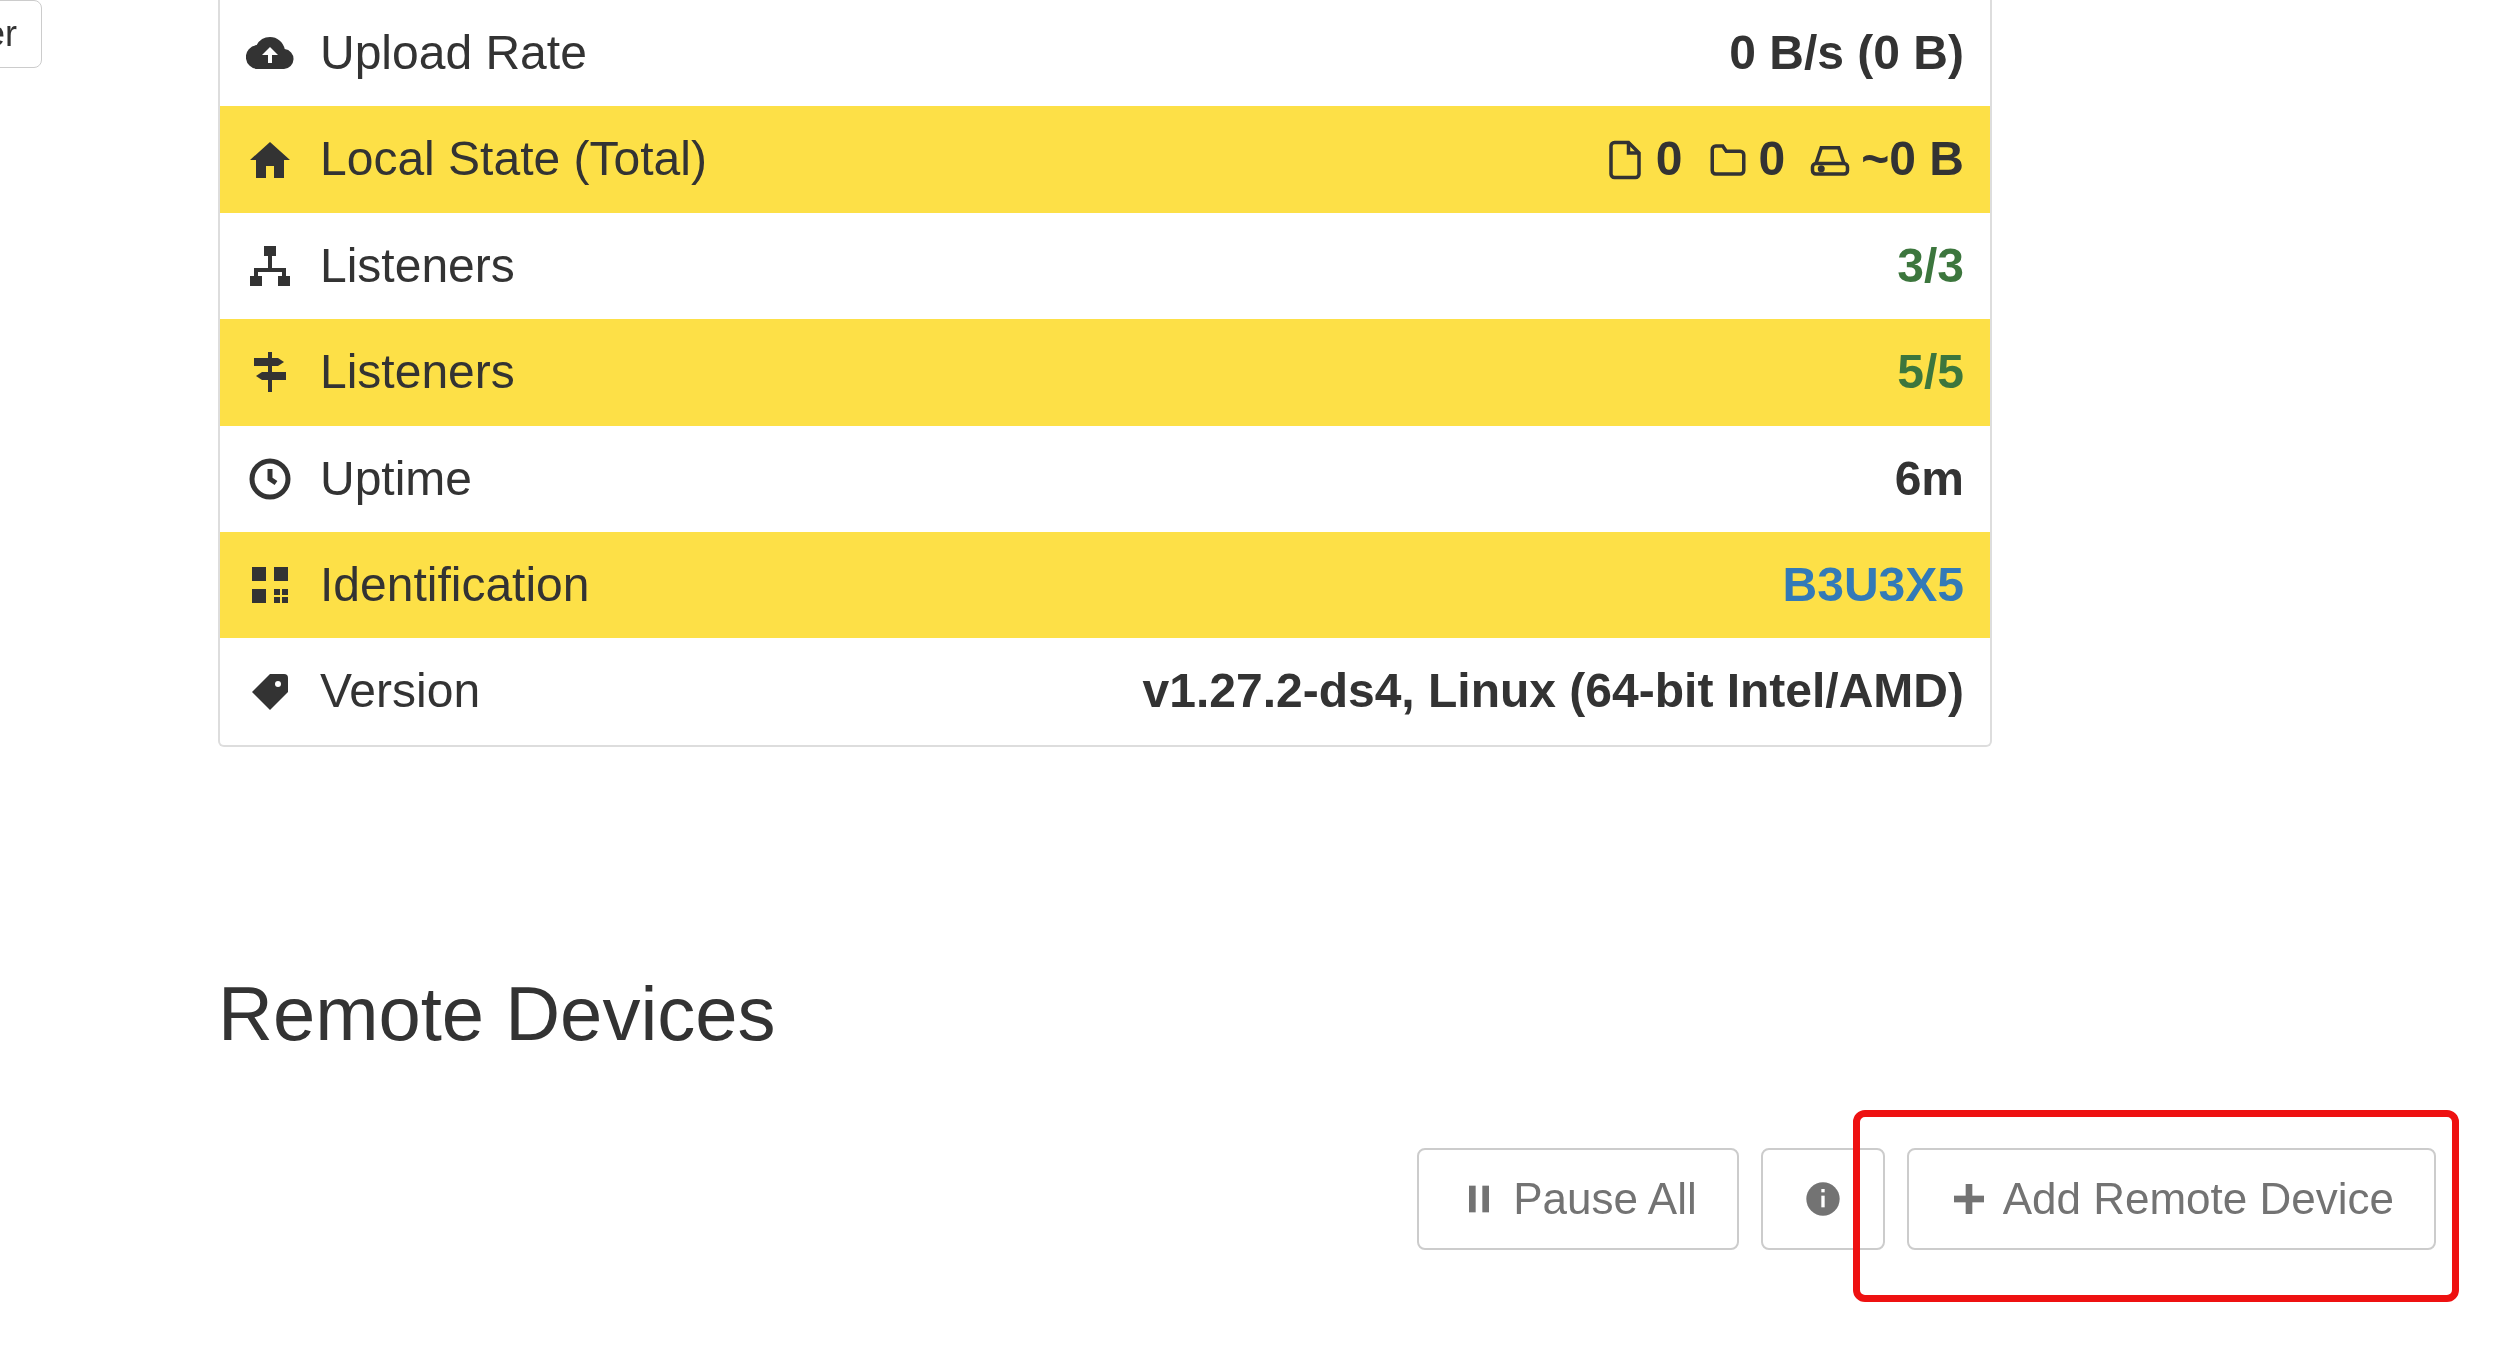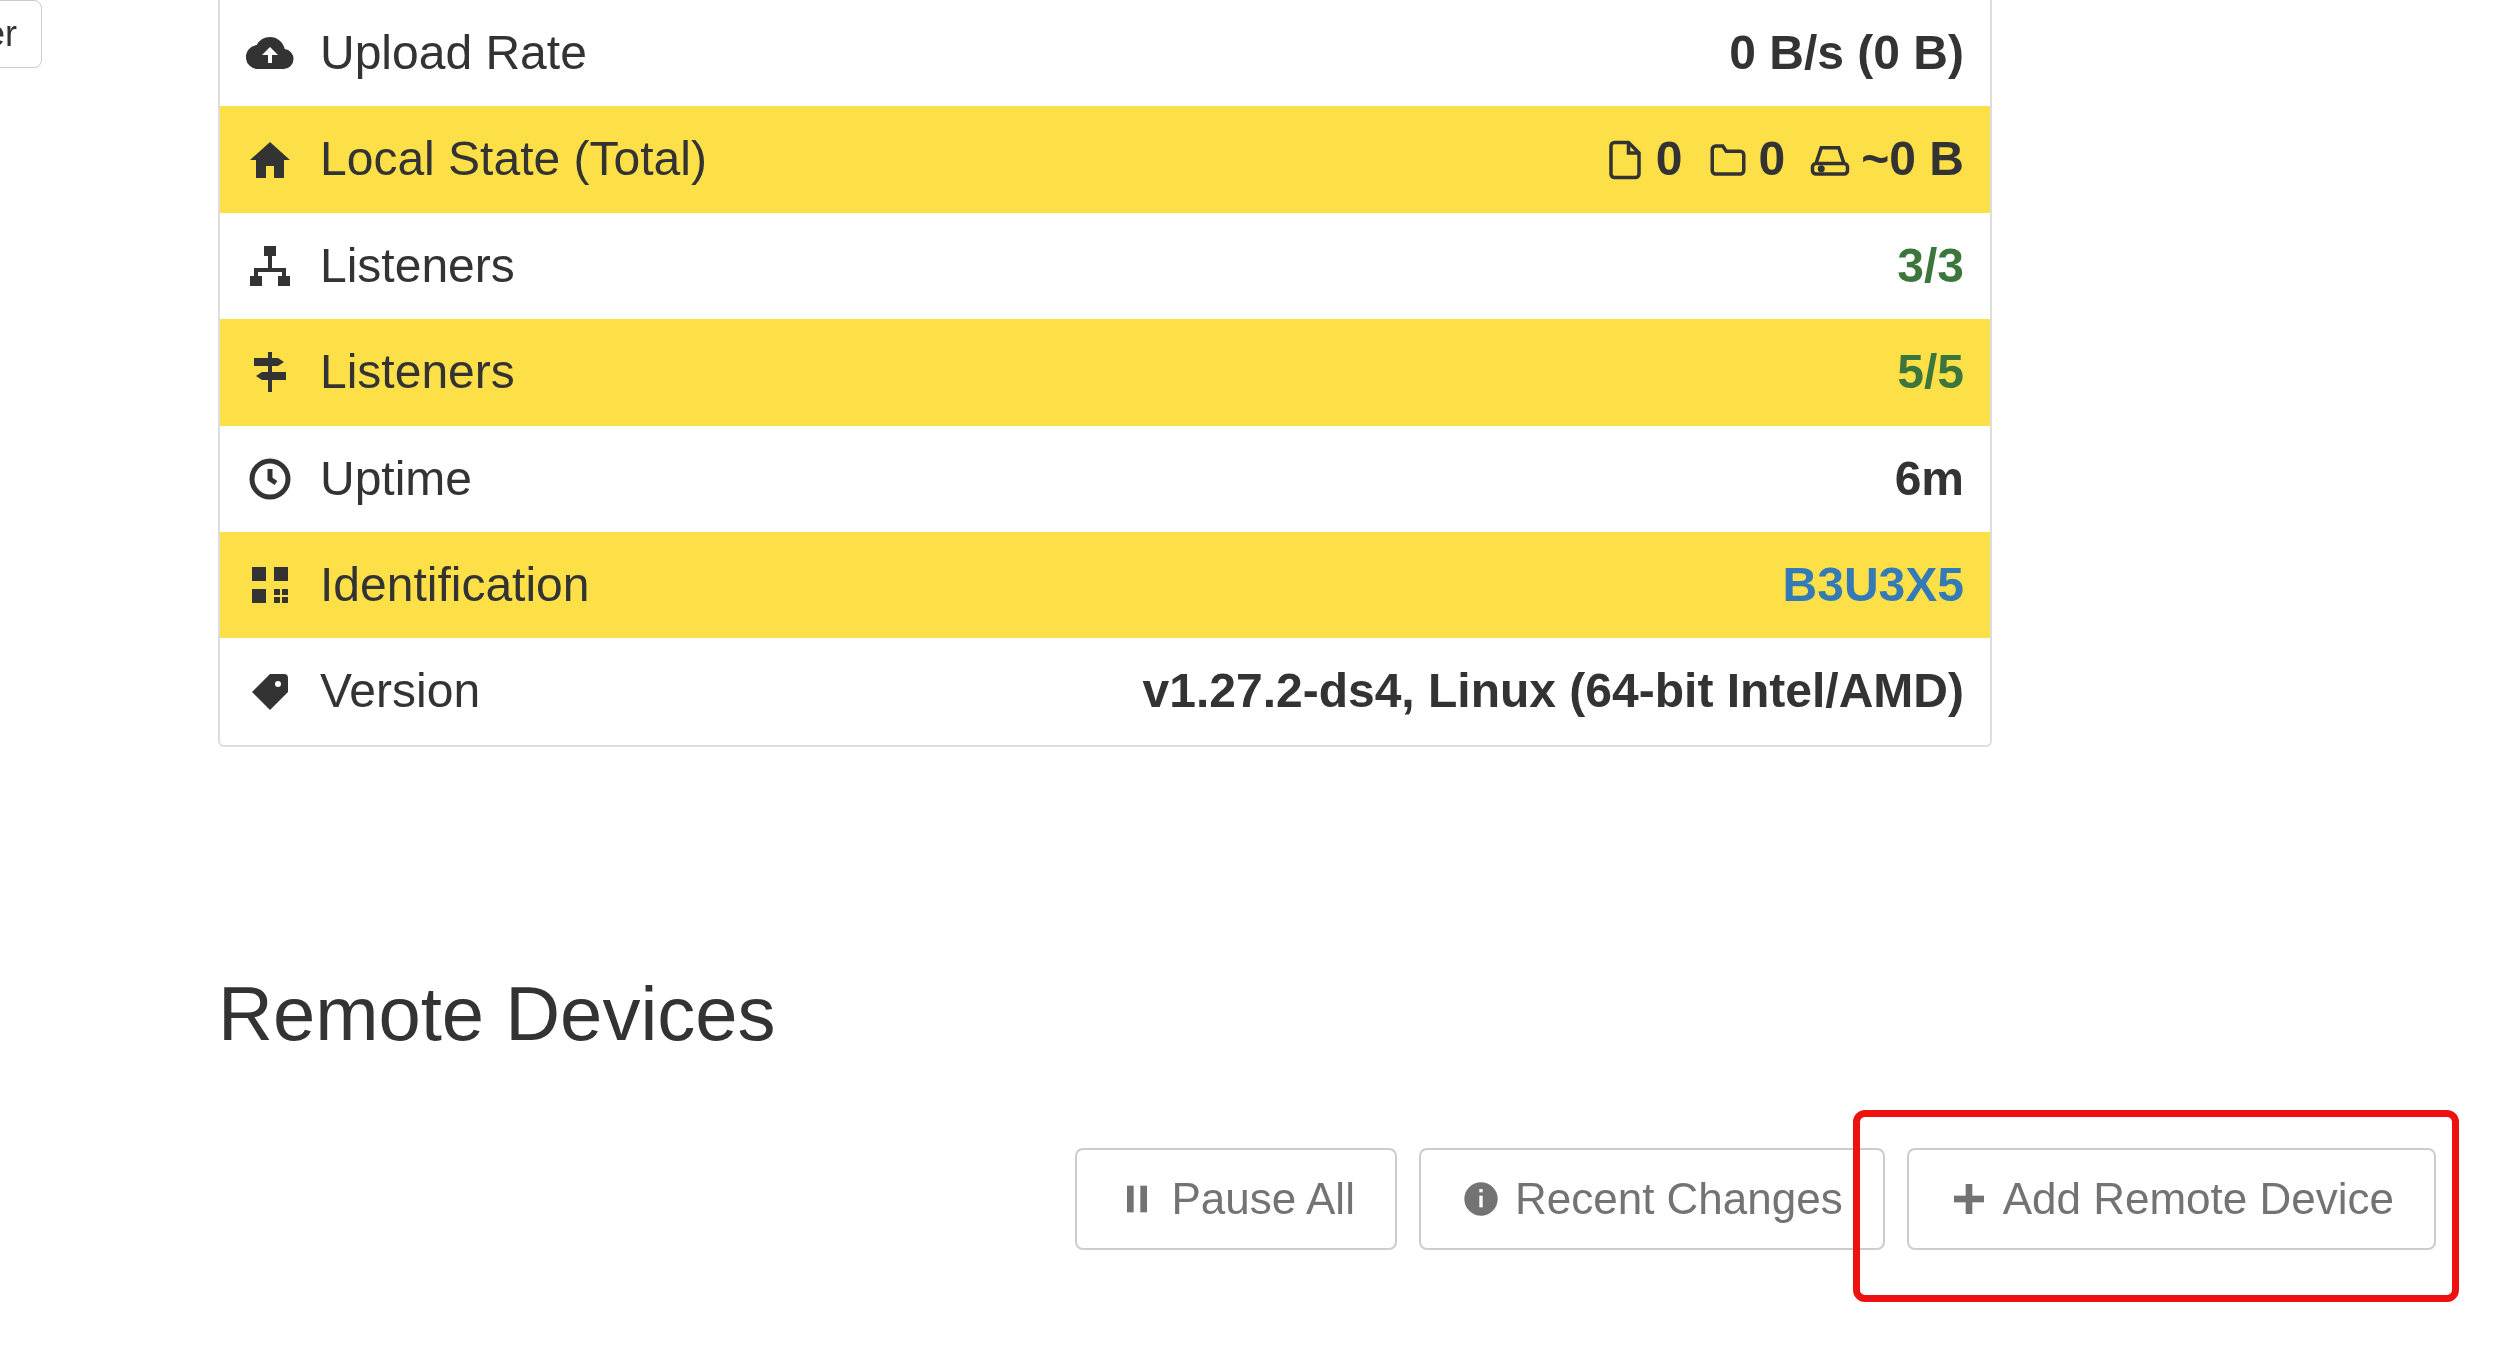--- a/index.html
+++ b/index.html
@@ -248,21 +248,20 @@
     <span>Pause All</span>
   </button>
   <button class="btn">
     <span class="icon">
       <svg viewBox="0 0 24 24" fill="currentColor">
           <circle cx="12" cy="12" r="10"></circle>
           <rect x="11" y="10" width="2" height="7" fill="#fff"></rect>
           <rect x="11" y="6" width="2" height="2" fill="#fff"></rect>
         </svg>
     </span>
-    <span>Recent Changes</span>
   </button>
   <button class="btn">
     <span class="icon">
       <svg viewBox="0 0 24 24" fill="currentColor">
           <rect x="10" y="3" width="4" height="18"></rect>
           <rect x="3" y="10" width="18" height="4"></rect>
         </svg>
     </span>
     <span>Add Remote Device</span>
   </button>

